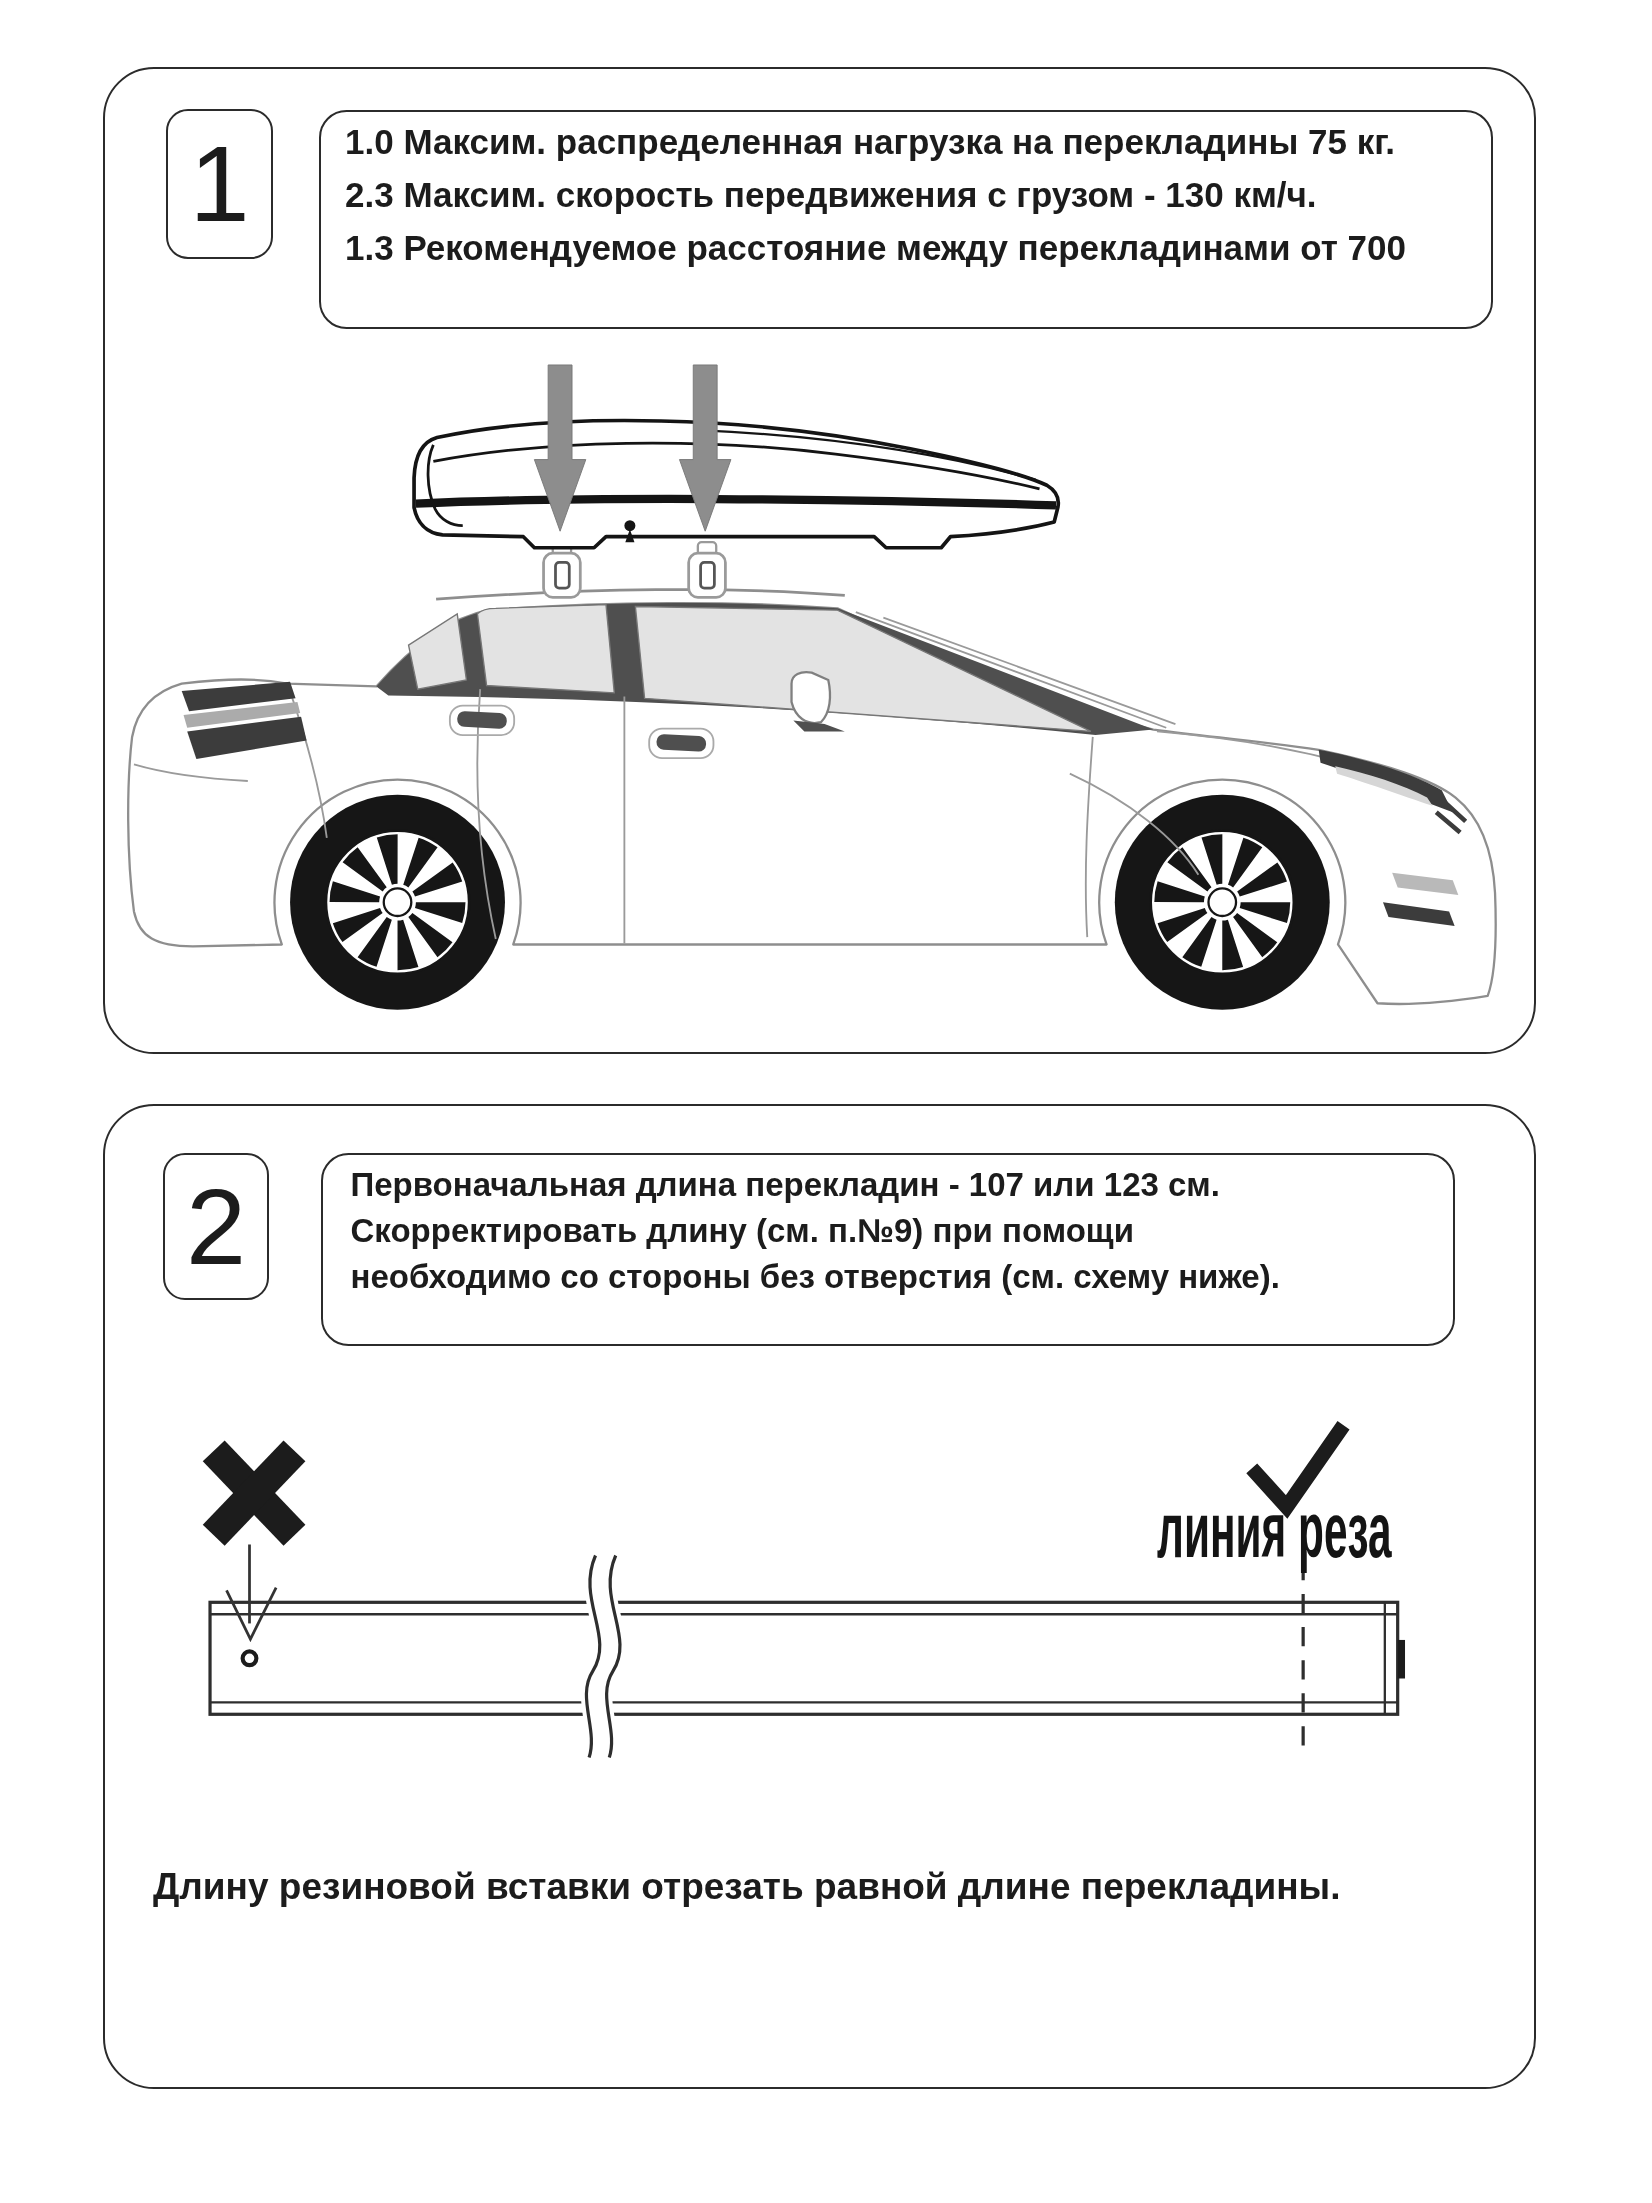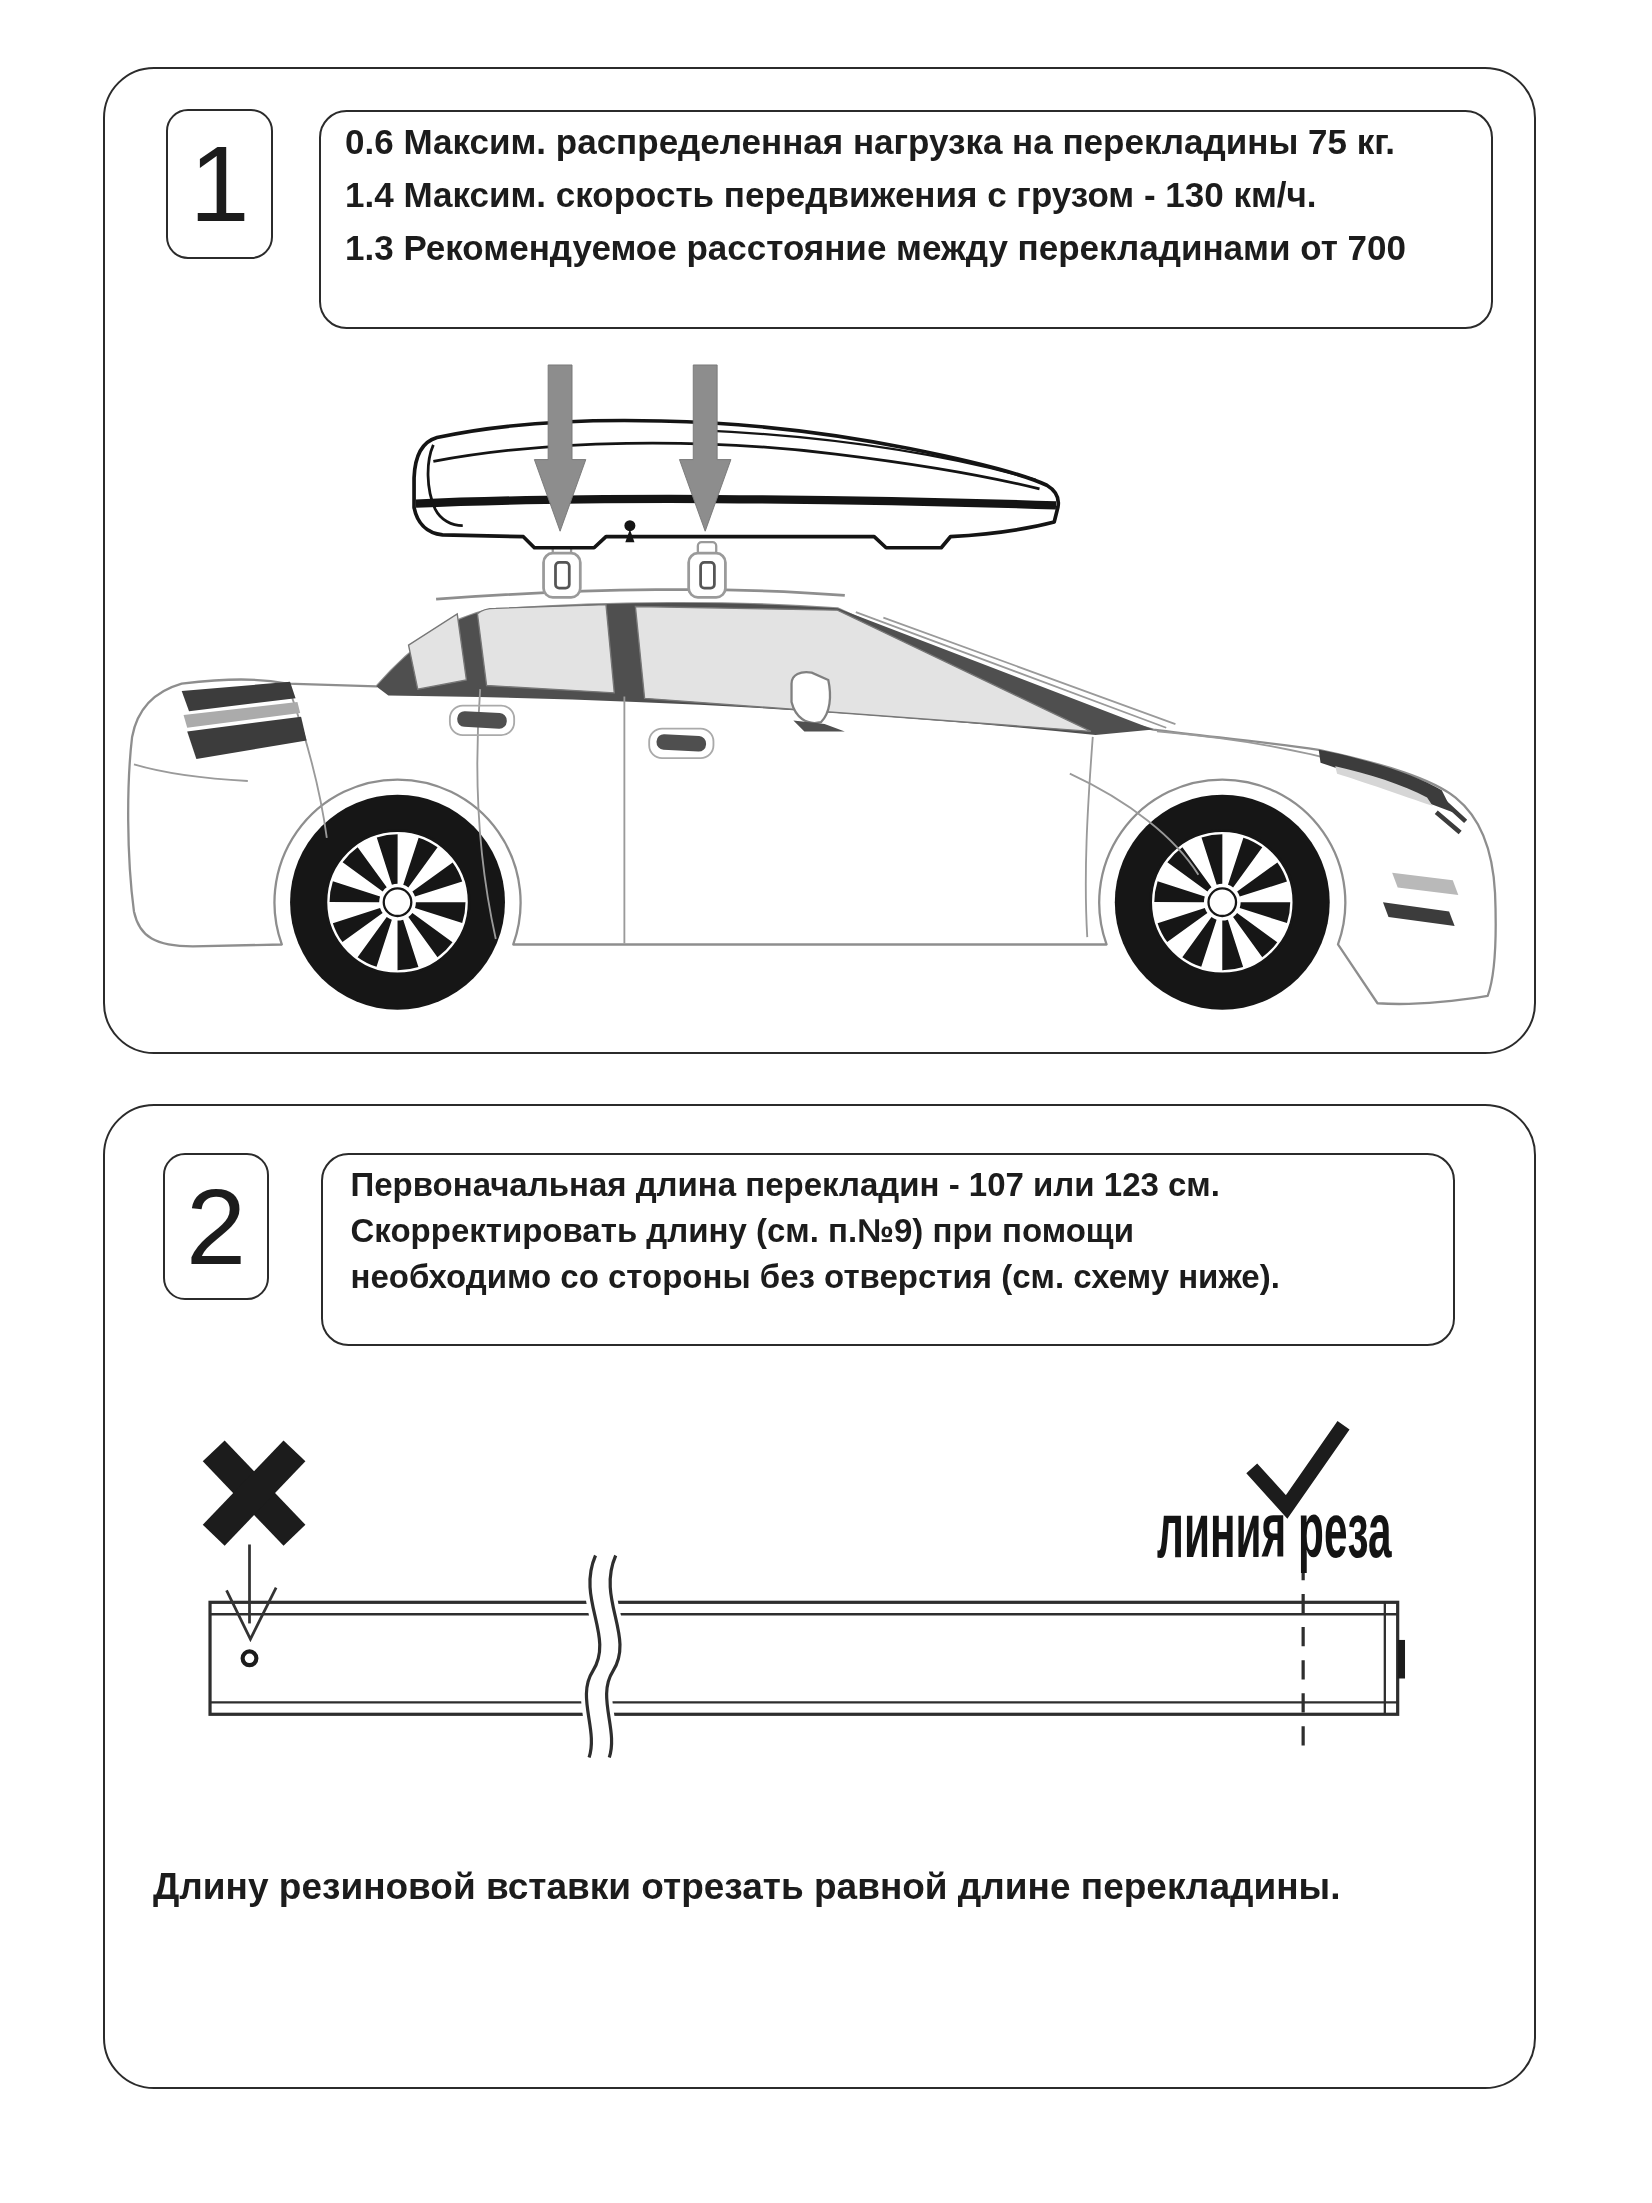--- a/index.html
+++ b/index.html
@@ -25,22 +25,22 @@
 </head>
 <body>
 
 <div class="page">
 
   <section class="panel" id="panel1">
     <div class="badge" id="badge1">
       <span>1</span>
     </div>
     <div class="notebox" id="notebox1">
-      <div>0.6 Максим. распределенная нагрузка на перекладины 75 кг.</div>
-      <div>1.4 Максим. скорость передвижения с грузом - 130 км/ч.</div>
+      <div>1.0 Максим. распределенная нагрузка на перекладины 75 кг.</div>
+      <div>2.3 Максим. скорость передвижения с грузом - 130 км/ч.</div>
       <div>1.3 Рекомендуемое расстояние между перекладинами от 700</div>
     </div>
 
     <div class="artwrap" style="left:4.6px;top:273px;width:1420px;height:698px;">
       <svg width="1420" height="698" viewBox="0 0 1546 760">
 
         <g>
           <circle cx="313" cy="610" r="117" fill="#161616"></circle>
           <circle cx="313" cy="610" r="78" fill="#ffffff"></circle>
           <circle cx="313" cy="610" r="47" fill="none" stroke="#161616" stroke-width="54" stroke-dasharray="14.7 14.8"></circle>

